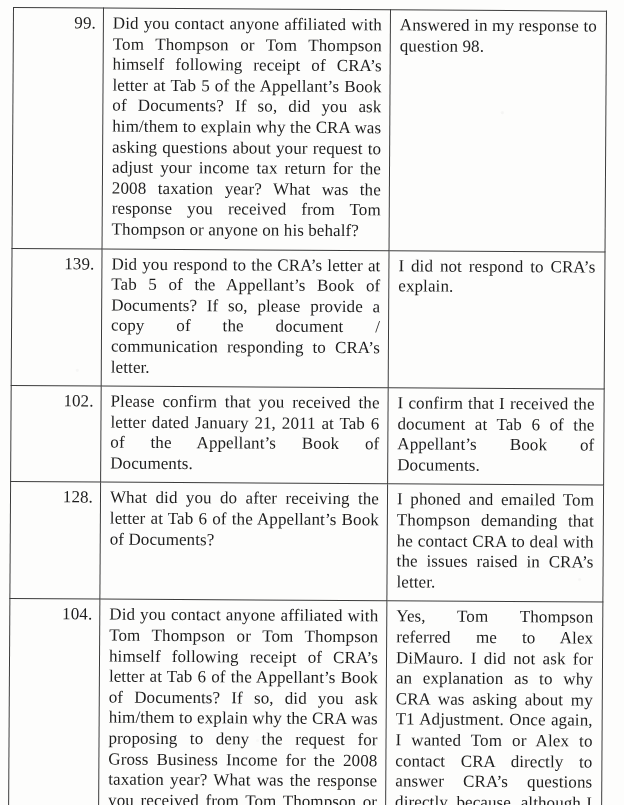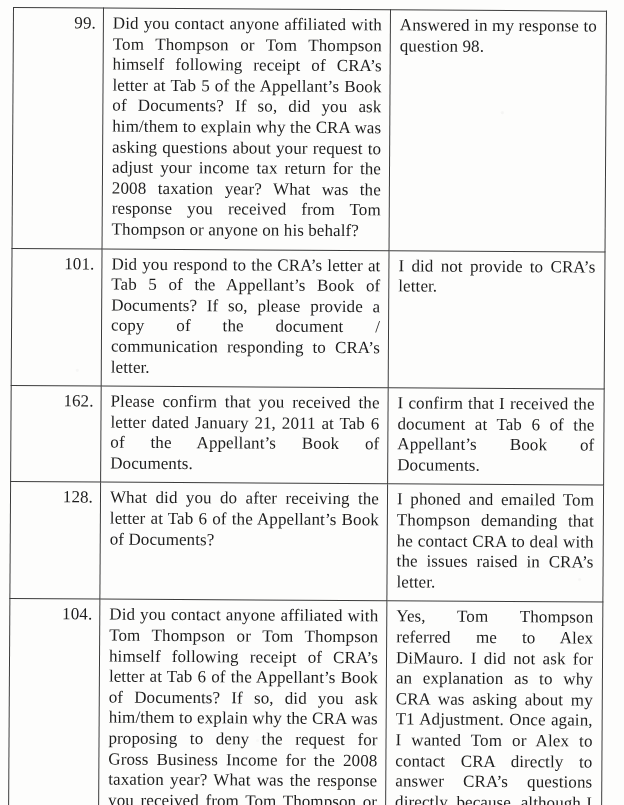--- a/index.html
+++ b/index.html
@@ -65,26 +65,26 @@
 
 <div class="page">
   <table class="qa-table">
     <tbody>
       <tr class="r0">
         <td class="num">99.</td>
         <td class="q">Did you contact anyone affiliated with Tom Thompson or Tom Thompson himself following receipt of CRA’s letter at Tab 5 of the Appellant’s Book of Documents? If so, did you ask him/them to explain why the CRA was asking questions about your request to adjust your income tax return for the 2008 taxation year? What was the response you received from Tom Thompson or anyone on his behalf?</td>
         <td class="a">Answered in my response to question 98.</td>
       </tr>
       <tr class="r1">
-        <td class="num">101.</td>
+        <td class="num">139.</td>
         <td class="q">Did you respond to the CRA’s letter at Tab 5 of the Appellant’s Book of Documents? If so, please provide a copy of the document / communication responding to CRA’s letter.</td>
-        <td class="a">I did not provide to CRA’s letter.</td>
+        <td class="a">I did not respond to CRA’s explain.</td>
       </tr>
       <tr class="r2">
-        <td class="num">162.</td>
+        <td class="num">102.</td>
         <td class="q">Please confirm that you received the letter dated January 21, 2011 at Tab 6 of the Appellant’s Book of Documents.</td>
         <td class="a">I confirm that I received the document at Tab 6 of the Appellant’s Book of Documents.</td>
       </tr>
       <tr class="r3">
         <td class="num">128.</td>
         <td class="q">What did you do after receiving the letter at Tab 6 of the Appellant’s Book of Documents?</td>
         <td class="a">I phoned and emailed Tom Thompson demanding that he contact CRA to deal with the issues raised in CRA’s letter.</td>
       </tr>
       <tr class="r4">
         <td class="num">104.</td>

